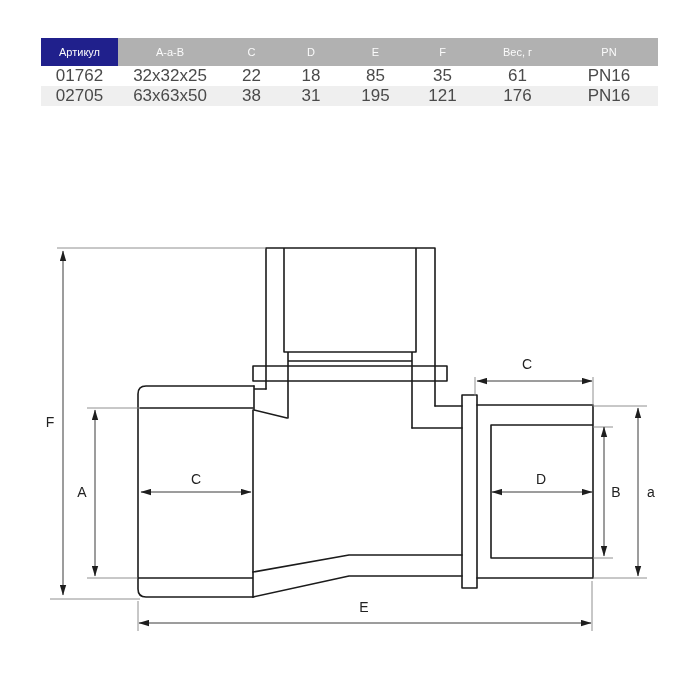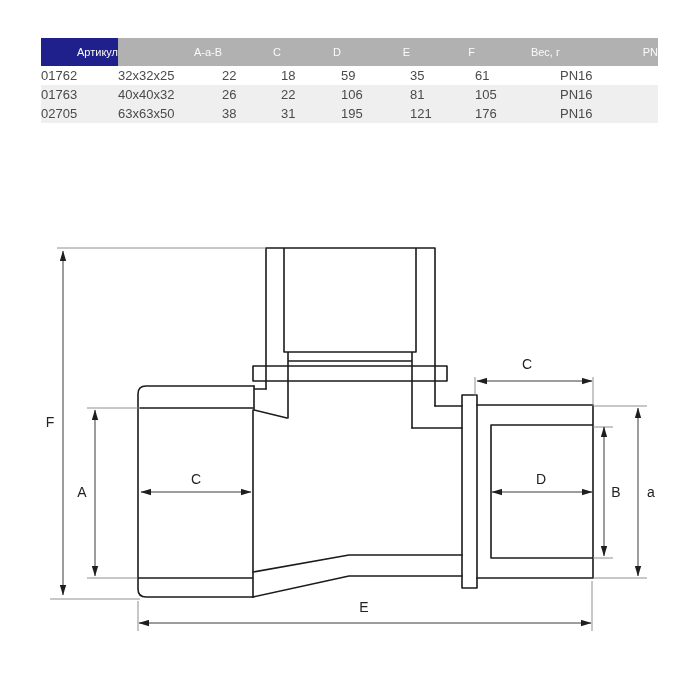--- a/index.html
+++ b/index.html
@@ -3,24 +3,24 @@
 <meta charset="utf-8">
 <style>
   html,body{margin:0;padding:0;background:#ffffff;}
   body{width:700px;height:700px;position:relative;overflow:hidden;
        font-family:"Liberation Sans", sans-serif;}
   
   .spec-table-wrap{position:absolute;left:41px;top:38px;width:617px;}
   table.spec{border-collapse:collapse;table-layout:fixed;width:617px;}
   table.spec th{height:28px;font-size:11px;font-weight:normal;
                 color:#fbfbfb;background:var(--header-gray);
-                text-align:right;vertical-align:middle;padding:0;}
+                text-align:center;vertical-align:middle;padding:0;}
   table.spec th.accent{background:var(--accent);}
-  table.spec td{height:19px;font-size:13px;color:var(--cell-text);
-                vertical-align:middle;padding:0;}
+  table.spec td{height:19px;font-size:17px;color:var(--cell-text);
+                text-align:center;vertical-align:middle;padding:0;}
   table.spec tr.alt td{background:var(--row-alt);}
   
   svg.drawing{position:absolute;left:0;top:0;}
   .main-line{stroke:#1b1b1b;stroke-width:1.6;fill:none;stroke-linejoin:round;stroke-linecap:round;}
   .ext-line{stroke:#848484;stroke-width:0.9;fill:none;}
   .dim-line{stroke:#3a3a3a;stroke-width:1;fill:none;}
   .dim-label{font-family:"Liberation Sans", sans-serif;font-size:14px;fill:#222;text-anchor:middle;}
 </style>
 </head>
 <body>
@@ -48,33 +48,23 @@
           <th>Вес, г</th>
           <th>PN</th>
         </tr>
       </thead>
     <tbody>
         <tr>
           <td>01762</td>
           <td>32x32x25</td>
           <td>22</td>
           <td>18</td>
-          <td>59</td>
+          <td>85</td>
           <td>35</td>
           <td>61</td>
-          <td>PN16</td>
-        </tr>
-        <tr class="alt">
-          <td>01763</td>
-          <td>40x40x32</td>
-          <td>26</td>
-          <td>22</td>
-          <td>106</td>
-          <td>81</td>
-          <td>105</td>
           <td>PN16</td>
         </tr>
         <tr class="alt">
           <td>02705</td>
           <td>63x63x50</td>
           <td>38</td>
           <td>31</td>
           <td>195</td>
           <td>121</td>
           <td>176</td>

